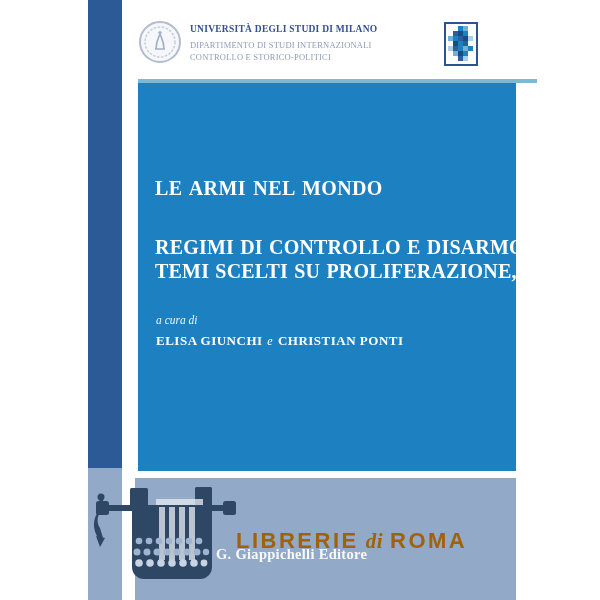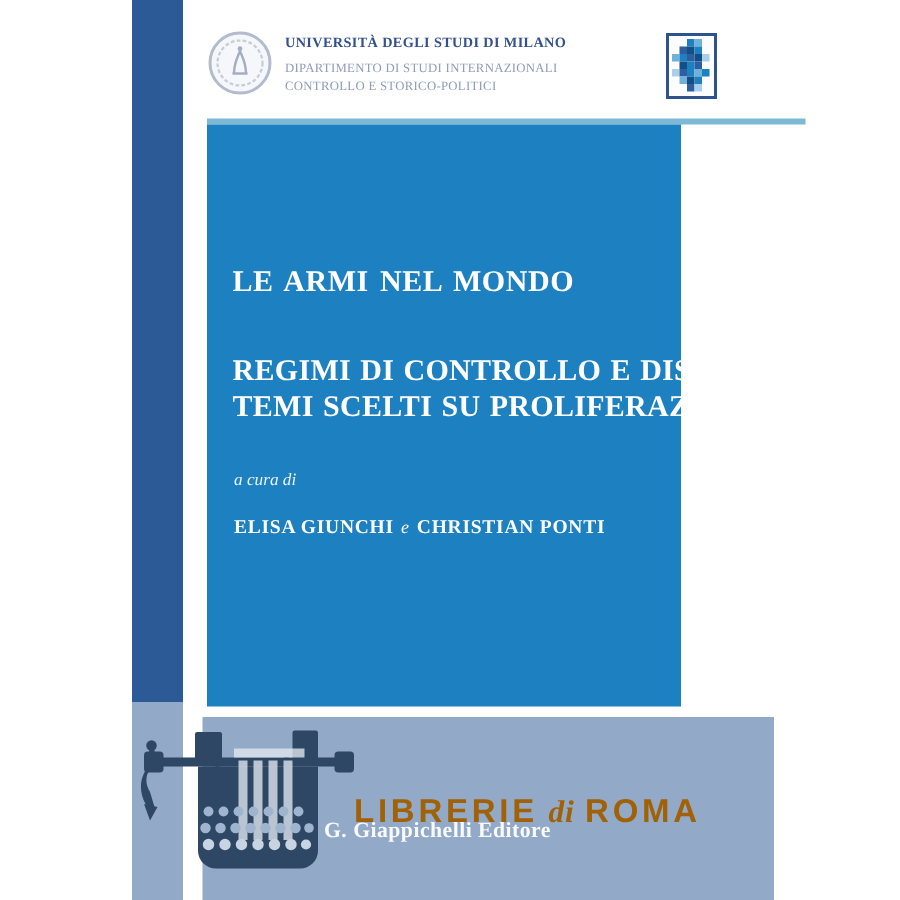--- a/index.html
+++ b/index.html
@@ -28,35 +28,35 @@
   .dep.first { margin-top: 3px; }
   .emblem {
     position: absolute; left: 444px; top: 22px; width: 34px; height: 44px;
     border: 2px solid #2d5290; background: #fdfdfd; padding: 1px;
   }
 
   
   .top-rule { position: absolute; left: 138px; top: 79px; width: 399px; height: 4px; background: #7db9d5; }
 
   
-  .title-box { position: absolute; left: 138px; top: 83px; width: 316px; height: 388px; background: #1c80c1; }
+  .title-box { position: absolute; left: 138px; top: 83px; width: 378px; height: 388px; background: #1c80c1; }
   .title {
     position: absolute; left: 17px; top: 93px; color: #ffffff;
     font-weight: bold; font-size: 20px; line-height: 24px; letter-spacing: 0.4px;
     word-spacing: 2px; white-space: nowrap;
   }
   .subtitle {
     position: absolute; left: 17px; top: 152px; color: #ffffff;
     font-weight: bold; font-size: 20px; line-height: 24px; letter-spacing: 0.2px;
     word-spacing: 1px; white-space: nowrap;
   }
   .curated { position: absolute; left: 18px; top: 231px; color: #eaf3fa; font-style: italic; font-size: 11.5px; text-align: right; }
   .editors {
     position: absolute; left: 18px; top: 250px; color: #ffffff;
-    font-weight: bold; font-size: 13px; letter-spacing: 0.5px; white-space: nowrap; margin-top: 10px;
+    font-weight: bold; font-size: 13px; letter-spacing: 0.5px; white-space: nowrap;
   }
   .editors .conj { font-weight: normal; font-style: italic; font-size: 12px; padding: 0 1px; }
 
   
   .banner { position: absolute; left: 135px; top: 478px; width: 381px; height: 122px; background: #92a9c7; z-index: 1; }
   .typewriter { position: absolute; left: 93px; top: 483px; width: 146px; height: 114px; z-index: 2; }
   .store-name {
     position: absolute; left: 236px; top: 528px; z-index: 2;
     font-family: "Liberation Sans", sans-serif; font-weight: bold; font-size: 22px;
     color: #a16207; letter-spacing: 2.5px; white-space: nowrap;

